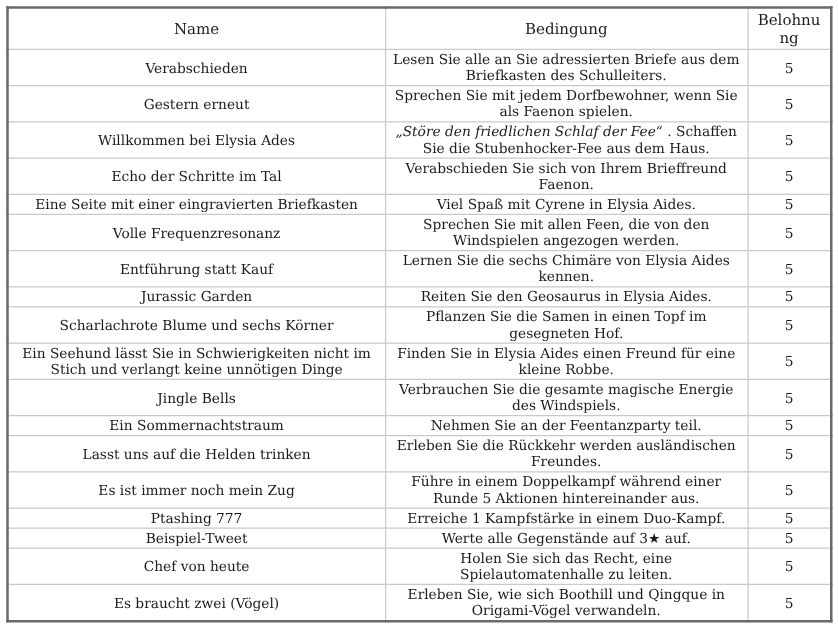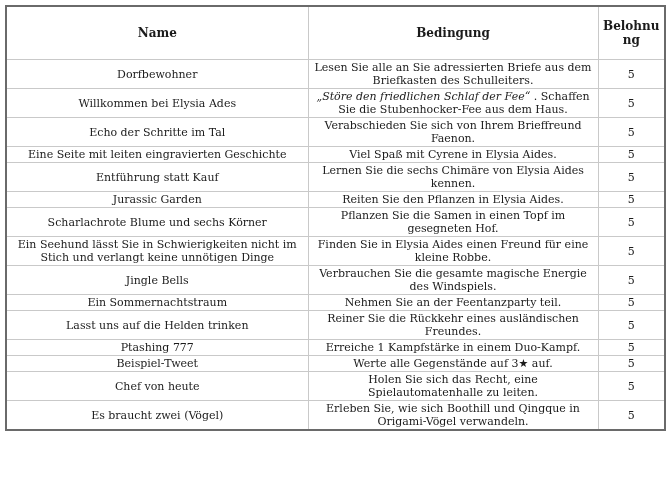--- a/index.html
+++ b/index.html
@@ -27,22 +27,22 @@
   table.quest-table td {
     border: 1px solid #c9c9c9;
     text-align: center;
     vertical-align: middle;
     padding: 1px 4px;
     line-height: 13px;
     overflow-wrap: break-word;
   }
   table.quest-table th {
     font-size: 12px;
-    font-weight: bold;
-    padding: 12px 4px;
+    font-weight: normal;
+    padding: 2px 4px;
     line-height: 14px;
   }
   col.col-name    { width: 302px; }
   col.col-cond    { width: 290px; }
   col.col-reward  { width: 67px;  }
   i.quote { font-style: italic; }
 </style>
 </head>
 <body>
 
@@ -55,47 +55,57 @@
     </colgroup>
     <thead>
       <tr>
         <th>Name</th>
         <th>Bedingung</th>
         <th>Belohnung</th>
       </tr>
     </thead>
     <tbody>
         <tr>
-          <td>Dorfbewohner</td>
+          <td>Verabschieden</td>
           <td>Lesen Sie alle an Sie adressierten Briefe aus dem Briefkasten des Schulleiters.</td>
+          <td>5</td>
+        </tr>
+        <tr>
+          <td>Gestern erneut</td>
+          <td>Sprechen Sie mit jedem Dorfbewohner, wenn Sie als Faenon spielen.</td>
           <td>5</td>
         </tr>
         <tr>
           <td>Willkommen bei Elysia Ades</td>
           <td><i class="quote">„Störe den friedlichen Schlaf der Fee“</i><span> . Schaffen Sie die Stubenhocker-Fee aus dem Haus.</span></td>
           <td>5</td>
         </tr>
         <tr>
           <td>Echo der Schritte im Tal</td>
           <td>Verabschieden Sie sich von Ihrem Brieffreund Faenon.</td>
           <td>5</td>
         </tr>
         <tr>
-          <td>Eine Seite mit leiten eingravierten Geschichte</td>
+          <td>Eine Seite mit einer eingravierten Briefkasten</td>
           <td>Viel Spaß mit Cyrene in Elysia Aides.</td>
+          <td>5</td>
+        </tr>
+        <tr>
+          <td>Volle Frequenzresonanz</td>
+          <td>Sprechen Sie mit allen Feen, die von den Windspielen angezogen werden.</td>
           <td>5</td>
         </tr>
         <tr>
           <td>Entführung statt Kauf</td>
           <td>Lernen Sie die sechs Chimäre von Elysia Aides kennen.</td>
           <td>5</td>
         </tr>
         <tr>
           <td>Jurassic Garden</td>
-          <td>Reiten Sie den Pflanzen in Elysia Aides.</td>
+          <td>Reiten Sie den Geosaurus in Elysia Aides.</td>
           <td>5</td>
         </tr>
         <tr>
           <td>Scharlachrote Blume und sechs Körner</td>
           <td>Pflanzen Sie die Samen in einen Topf im gesegneten Hof.</td>
           <td>5</td>
         </tr>
         <tr>
           <td>Ein Seehund lässt Sie in Schwierigkeiten nicht im Stich und verlangt keine unnötigen Dinge</td>
           <td>Finden Sie in Elysia Aides einen Freund für eine kleine Robbe.</td>
@@ -106,21 +116,26 @@
           <td>Verbrauchen Sie die gesamte magische Energie des Windspiels.</td>
           <td>5</td>
         </tr>
         <tr>
           <td>Ein Sommernachtstraum</td>
           <td>Nehmen Sie an der Feentanzparty teil.</td>
           <td>5</td>
         </tr>
         <tr>
           <td>Lasst uns auf die Helden trinken</td>
-          <td>Reiner Sie die Rückkehr eines ausländischen Freundes.</td>
+          <td>Erleben Sie die Rückkehr werden ausländischen Freundes.</td>
+          <td>5</td>
+        </tr>
+        <tr>
+          <td>Es ist immer noch mein Zug</td>
+          <td>Führe in einem Doppelkampf während einer Runde 5 Aktionen hintereinander aus.</td>
           <td>5</td>
         </tr>
         <tr>
           <td>Ptashing 777</td>
           <td>Erreiche 1 Kampfstärke in einem Duo-Kampf.</td>
           <td>5</td>
         </tr>
         <tr>
           <td>Beispiel-Tweet</td>
           <td>Werte alle Gegenstände auf 3★ auf.</td>

